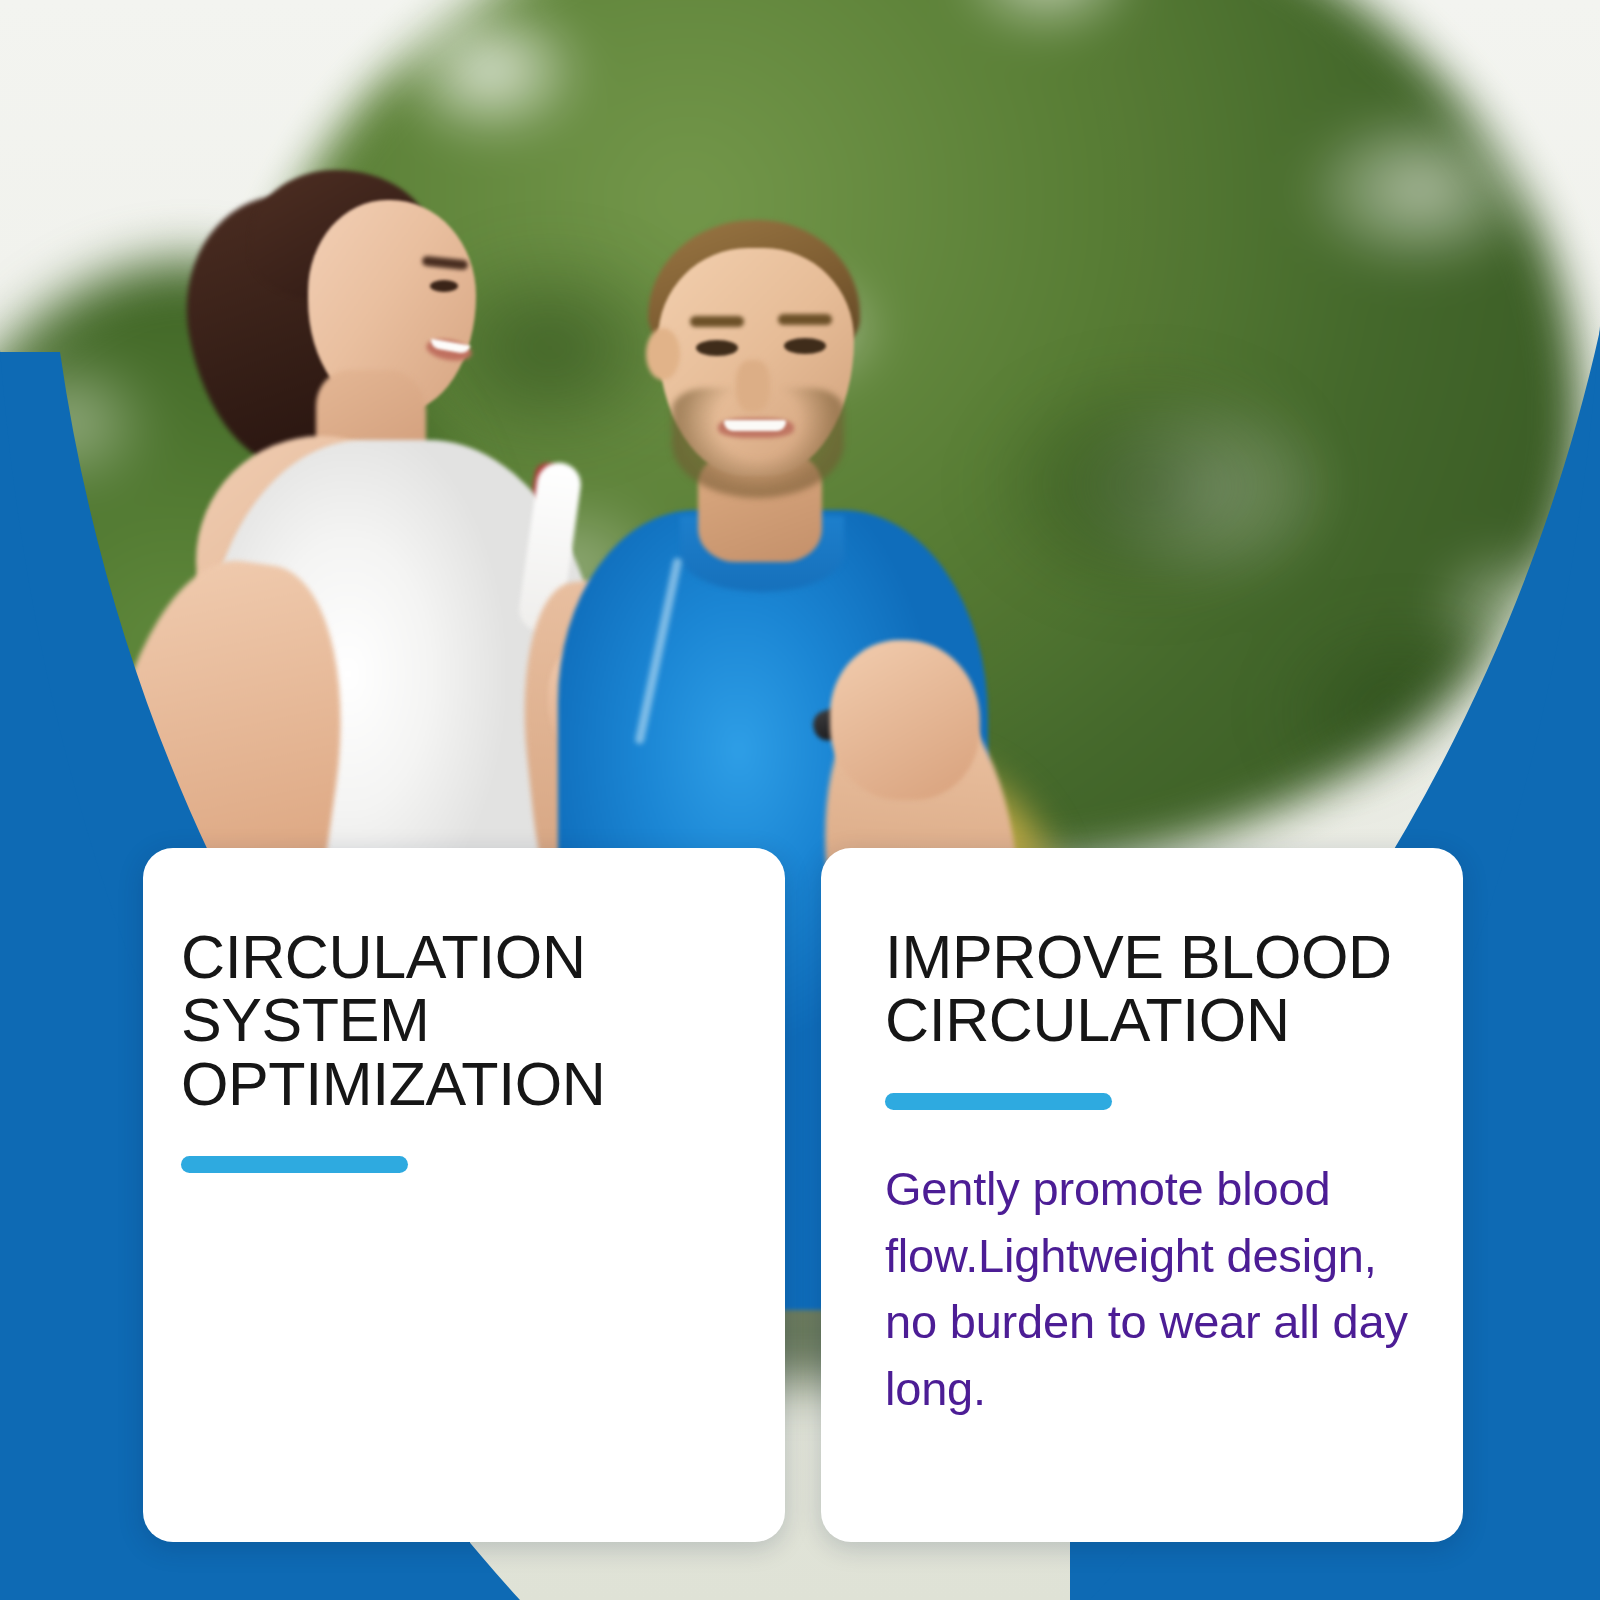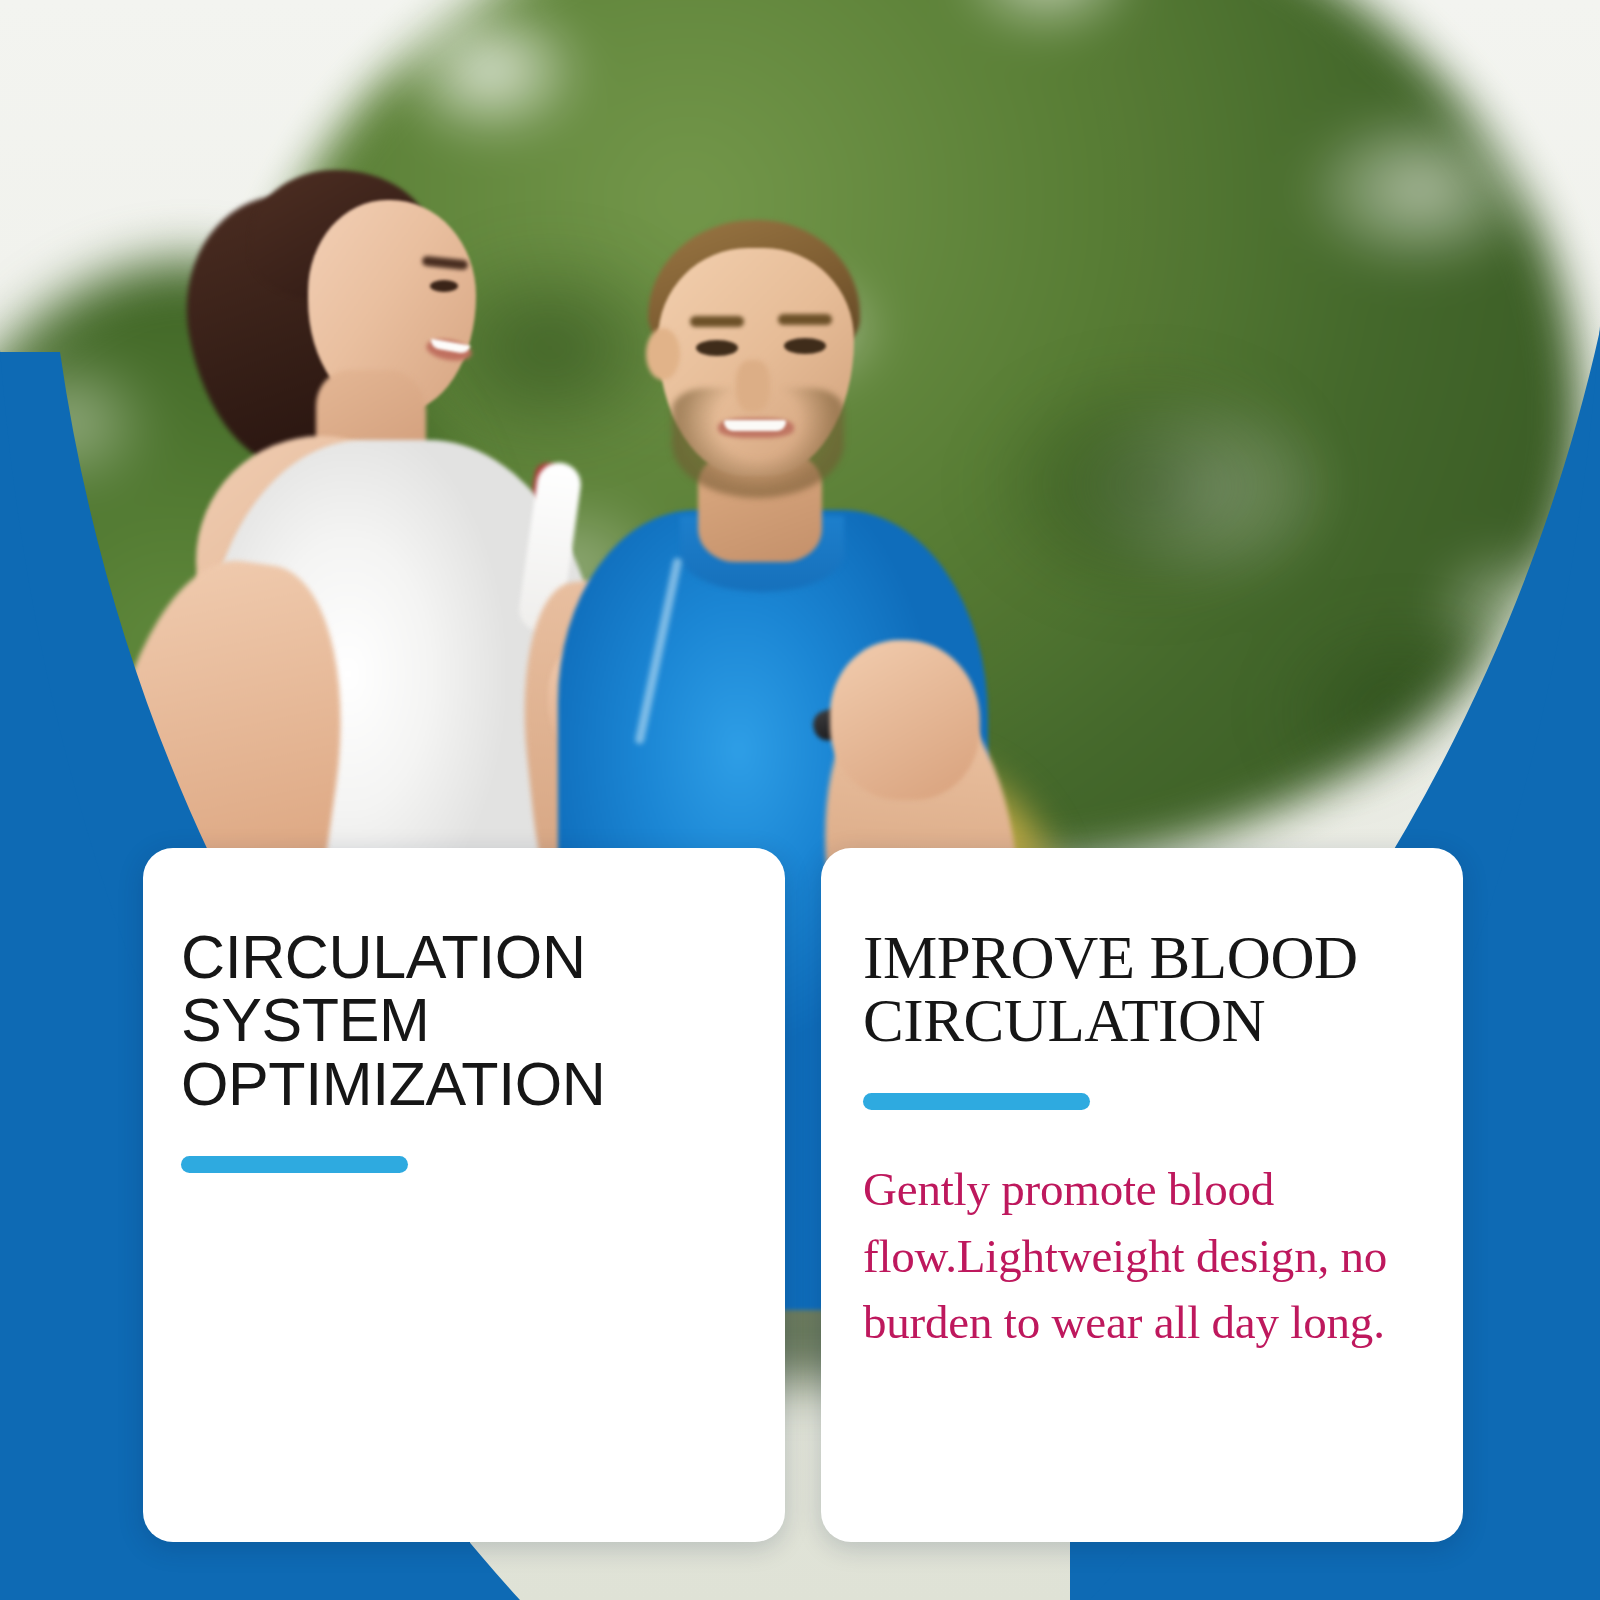--- a/index.html
+++ b/index.html
@@ -391,26 +391,26 @@
     height: 17px;
     border-radius: 9px;
     background: #2eaae0;
     margin-top: 40px;
   }
 
   .card-body {
     margin-top: 46px;
     font-size: 47px;
     line-height: 1.42;
-    color: #be185d;
+    color: #4c1d95;
     font-weight: 400;
     letter-spacing: -0.2px;
   }
 
-  .card-right { padding-left: 42px; padding-right: 40px; font-family: Liberation Serif, serif; }
+  .card-right { padding-left: 64px; padding-right: 40px; }
 </style>
 </head>
 <body>
 
 <div class="canvas">
 
   <div class="photo-layer">
     <div class="photo">
       <div class="sky"></div>
       <div class="canopy"></div>

